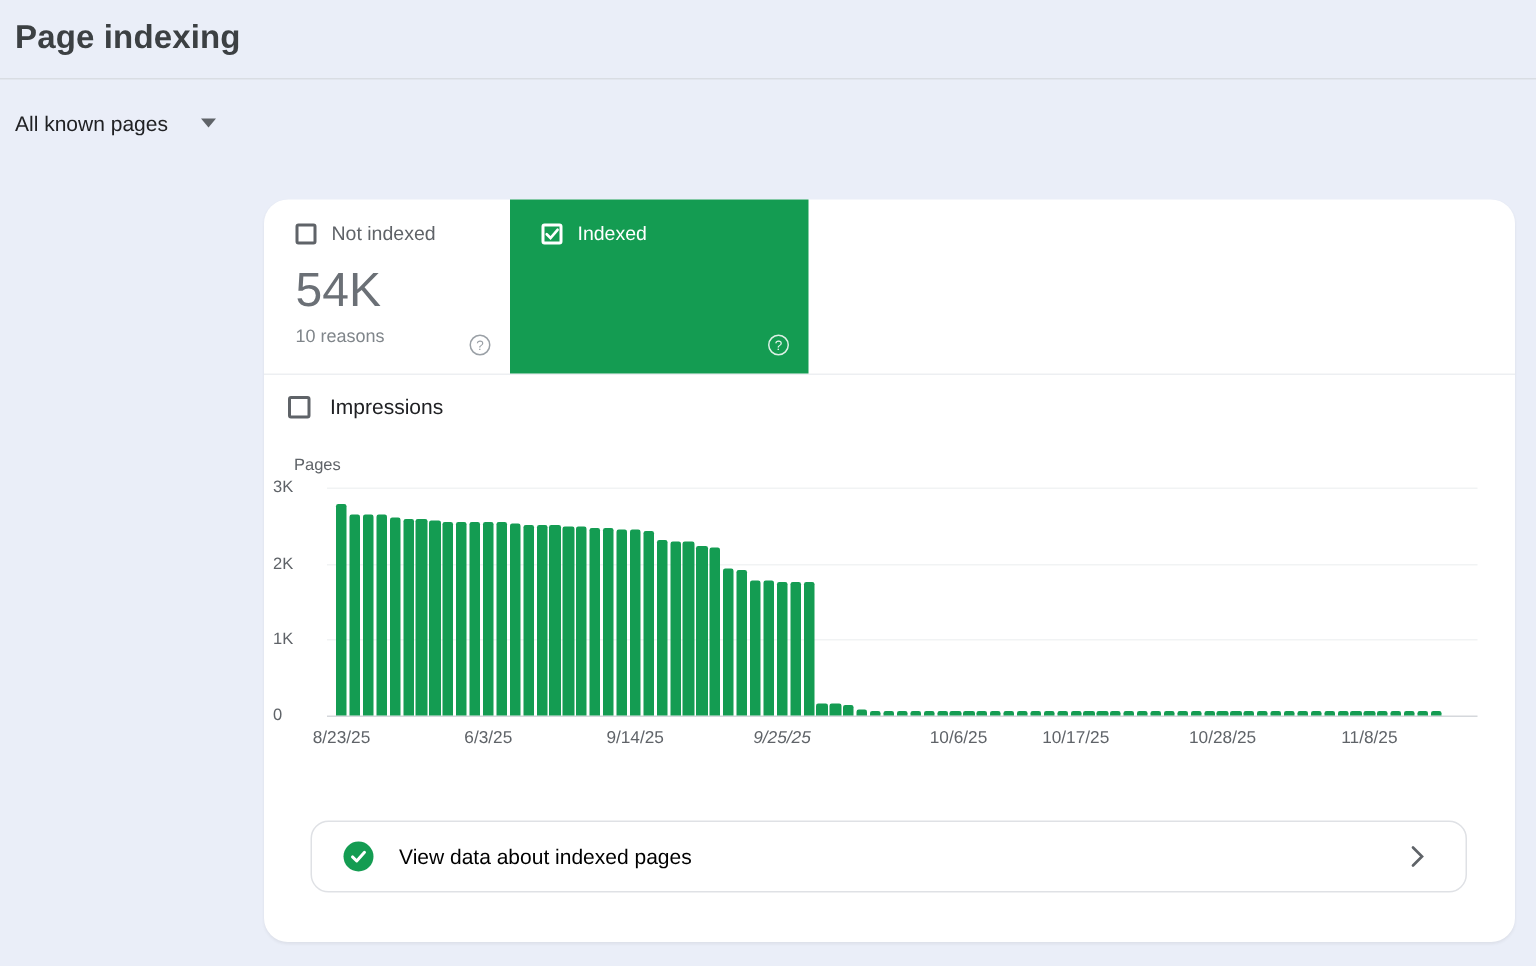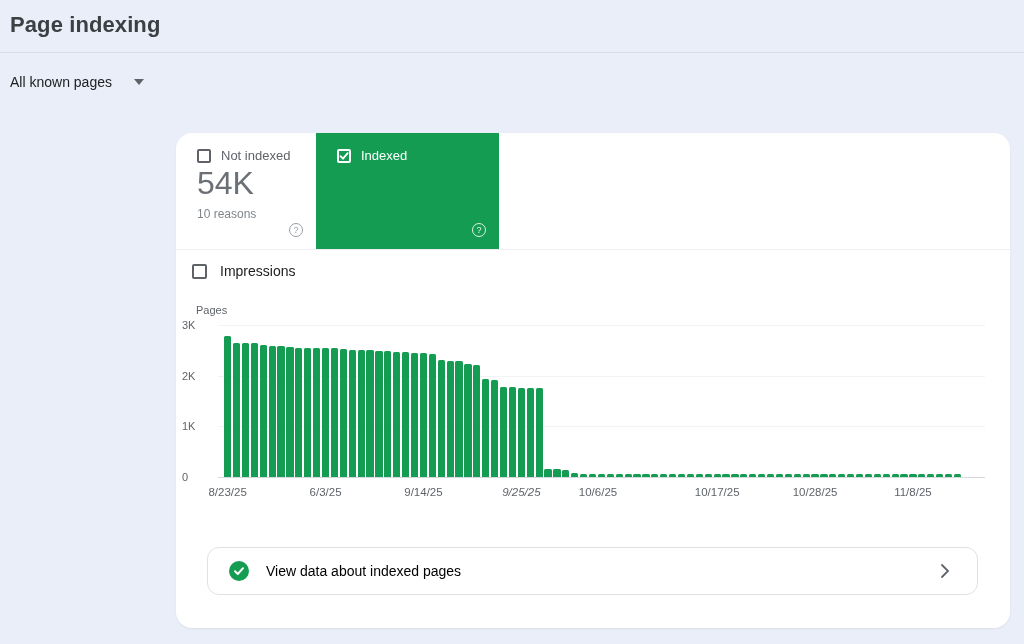--- a/index.html
+++ b/index.html
@@ -35,31 +35,31 @@
     position:absolute; left:176px; top:133px; width:834px; height:495px;
     background:#fff; border-radius:16px;
     box-shadow:0 1px 2px rgba(60,64,67,.08);
   }
   
   .stats-row {
     position:absolute; top:0; left:0; right:0; height:117px;
     display:flex; border-bottom:1px solid #edeff2;
   }
   .stat { position:relative; padding:15px 0 0 21px; }
-  .stat-not-indexed { width:140px; border-top-left-radius:16px; }
-  .stat-indexed { width:183px; background:var(--green); color:#fff; }
+  .stat-not-indexed { width:164px; border-top-left-radius:16px; }
+  .stat-indexed { width:199px; background:var(--green); color:#fff; }
   .stat-head { display:flex; align-items:center; gap:10px; }
   .cb {
     width:14px; height:14px; border:2px solid #5f6368; border-radius:2px;
     background:transparent; flex:0 0 auto;
   }
   .cb-white { border-color:#fff; display:flex; align-items:center; justify-content:center; }
   .stat-label { font-size:13px; color:#5f6368; }
   .stat-indexed .stat-label { color:#fff; }
-  .stat-value { font-size:32px; color:#6b7076; margin-top:2px; font-weight:400; }
+  .stat-value { font-size:32px; color:#6b7076; margin-top:12px; font-weight:400; }
   .stat-indexed .stat-value { color:#fff; }
   .stat-sub { font-size:12px; color:#80868b; margin-top:5px; }
   .help {
     position:absolute; right:13px; bottom:12px;
     width:14px; height:14px; border:1px solid #9aa0a6; border-radius:50%;
     font-size:9px; color:#9aa0a6; display:flex; align-items:center; justify-content:center;
     cursor:pointer;
   }
   .stat-indexed .help { border-color:rgba(255,255,255,.85); color:rgba(255,255,255,.9); }
   
@@ -233,21 +233,21 @@
       <div class="bar" style="left: 691.3px; height: 3.04px;"></div>
       <div class="bar" style="left: 700.2px; height: 3.29333px;"></div>
       <div class="bar" style="left: 709.1px; height: 3.04px;"></div>
       <div class="bar" style="left: 718px; height: 2.78667px;"></div>
       <div class="bar" style="left: 726.9px; height: 3.04px;"></div>
       <div class="bar" style="left: 735.8px; height: 3.29333px;"></div>
       <div class="xtick" style="left: 9.65px;">8/23/25</div>
       <div class="xtick" style="left: 107.55px;">6/3/25</div>
       <div class="xtick" style="left: 205.45px;">9/14/25</div>
       <div class="xtick" style="left: 303.35px; font-style: italic;">9/25/25</div>
-      <div class="xtick" style="left: 380px;">10/6/25</div>
+      <div class="xtick" style="left: 421px;">10/6/25</div>
       <div class="xtick" style="left: 499.15px;">10/17/25</div>
       <div class="xtick" style="left: 597.05px;">10/28/25</div>
       <div class="xtick" style="left: 694.95px;">11/8/25</div>
     </div>
 
   <div class="view-data">
     <span class="check-circle">
       <svg width="12" height="12" viewBox="0 0 12 12">
           <path d="M2 6.3 L4.8 9 L10 3.2" stroke="#fff" stroke-width="2" fill="none" stroke-linecap="round" stroke-linejoin="round"></path>
         </svg>

